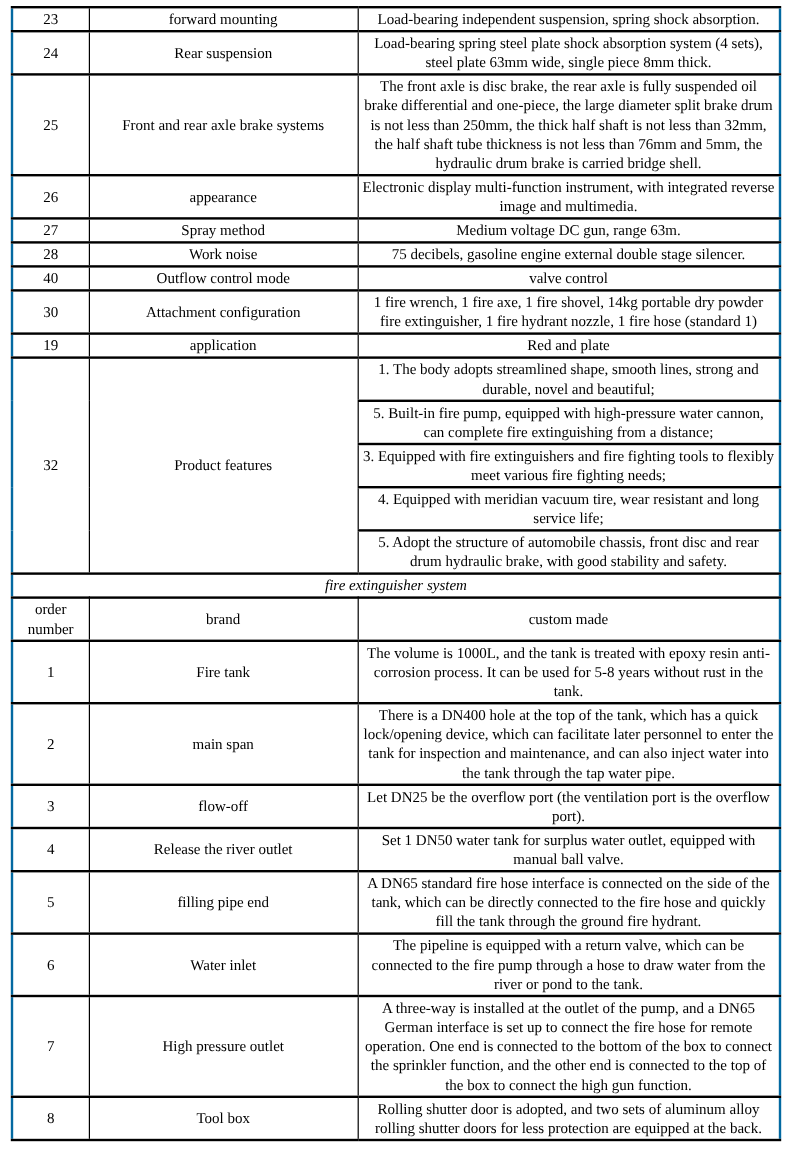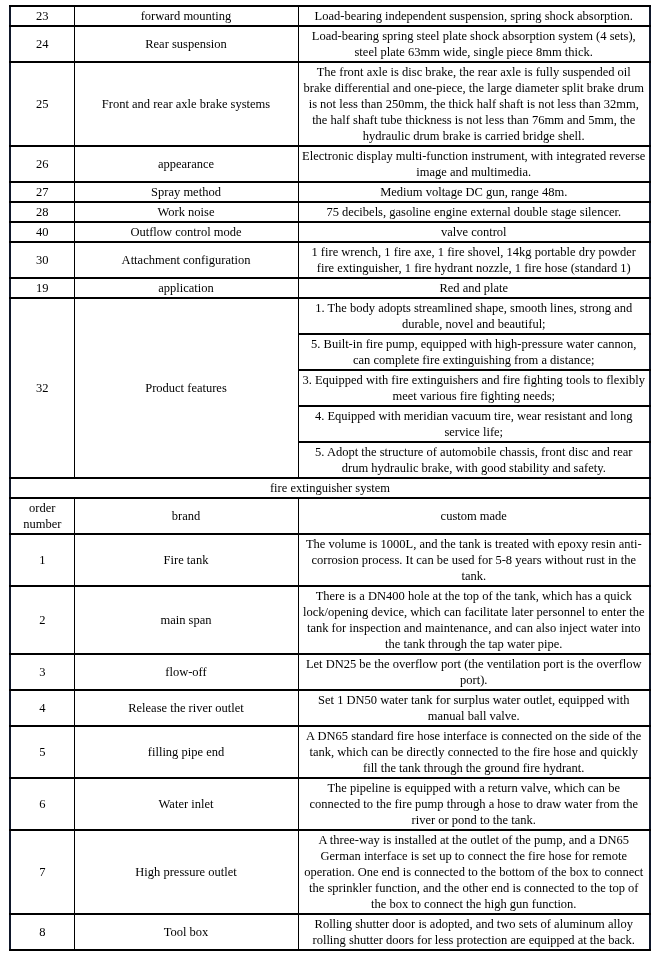--- a/index.html
+++ b/index.html
@@ -16,35 +16,36 @@
     color: #000000;
     overflow: hidden;
   }
   table.spec-table {
     position: absolute;
     left: 9px;
     top: 5px;
     width: 640px;
     border-collapse: collapse;
     table-layout: fixed;
-    border: 2px solid #0f172a;
+    border: 2px solid #0369a1;
   }
   table.spec-table td {
     border: 1px solid #000000;
     border-top-width: 2px;
     border-bottom-width: 2px;
     font-size: 12.5px;
     line-height: 16px;
     text-align: center;
     vertical-align: middle;
     padding: 1px 3px;
     word-wrap: break-word;
   }
   td.section-title-cell {
     text-align: center;
+    font-style: italic;
   }
   col.c1 { width: 64px; }
   col.c2 { width: 224px; }
   col.c3 { width: 352px; }
 </style>
 </head>
 <body>
 
 <div class="page">
   <table class="spec-table">
@@ -70,21 +71,21 @@
         <td>The front axle is disc brake, the rear axle is fully suspended oil brake differential and one-piece, the large diameter split brake drum is not less than 250mm, the thick half shaft is not less than 32mm, the half shaft tube thickness is not less than 76mm and 5mm, the hydraulic drum brake is carried bridge shell.</td>
       </tr>
       <tr>
         <td>26</td>
         <td>appearance</td>
         <td>Electronic display multi-function instrument, with integrated reverse image and multimedia.</td>
       </tr>
       <tr>
         <td>27</td>
         <td>Spray method</td>
-        <td>Medium voltage DC gun, range 48m.</td>
+        <td>Medium voltage DC gun, range 63m.</td>
       </tr>
       <tr>
         <td>28</td>
         <td>Work noise</td>
         <td>75 decibels, gasoline engine external double stage silencer.</td>
       </tr>
       <tr>
         <td>40</td>
         <td>Outflow control mode</td>
         <td>valve control</td>

